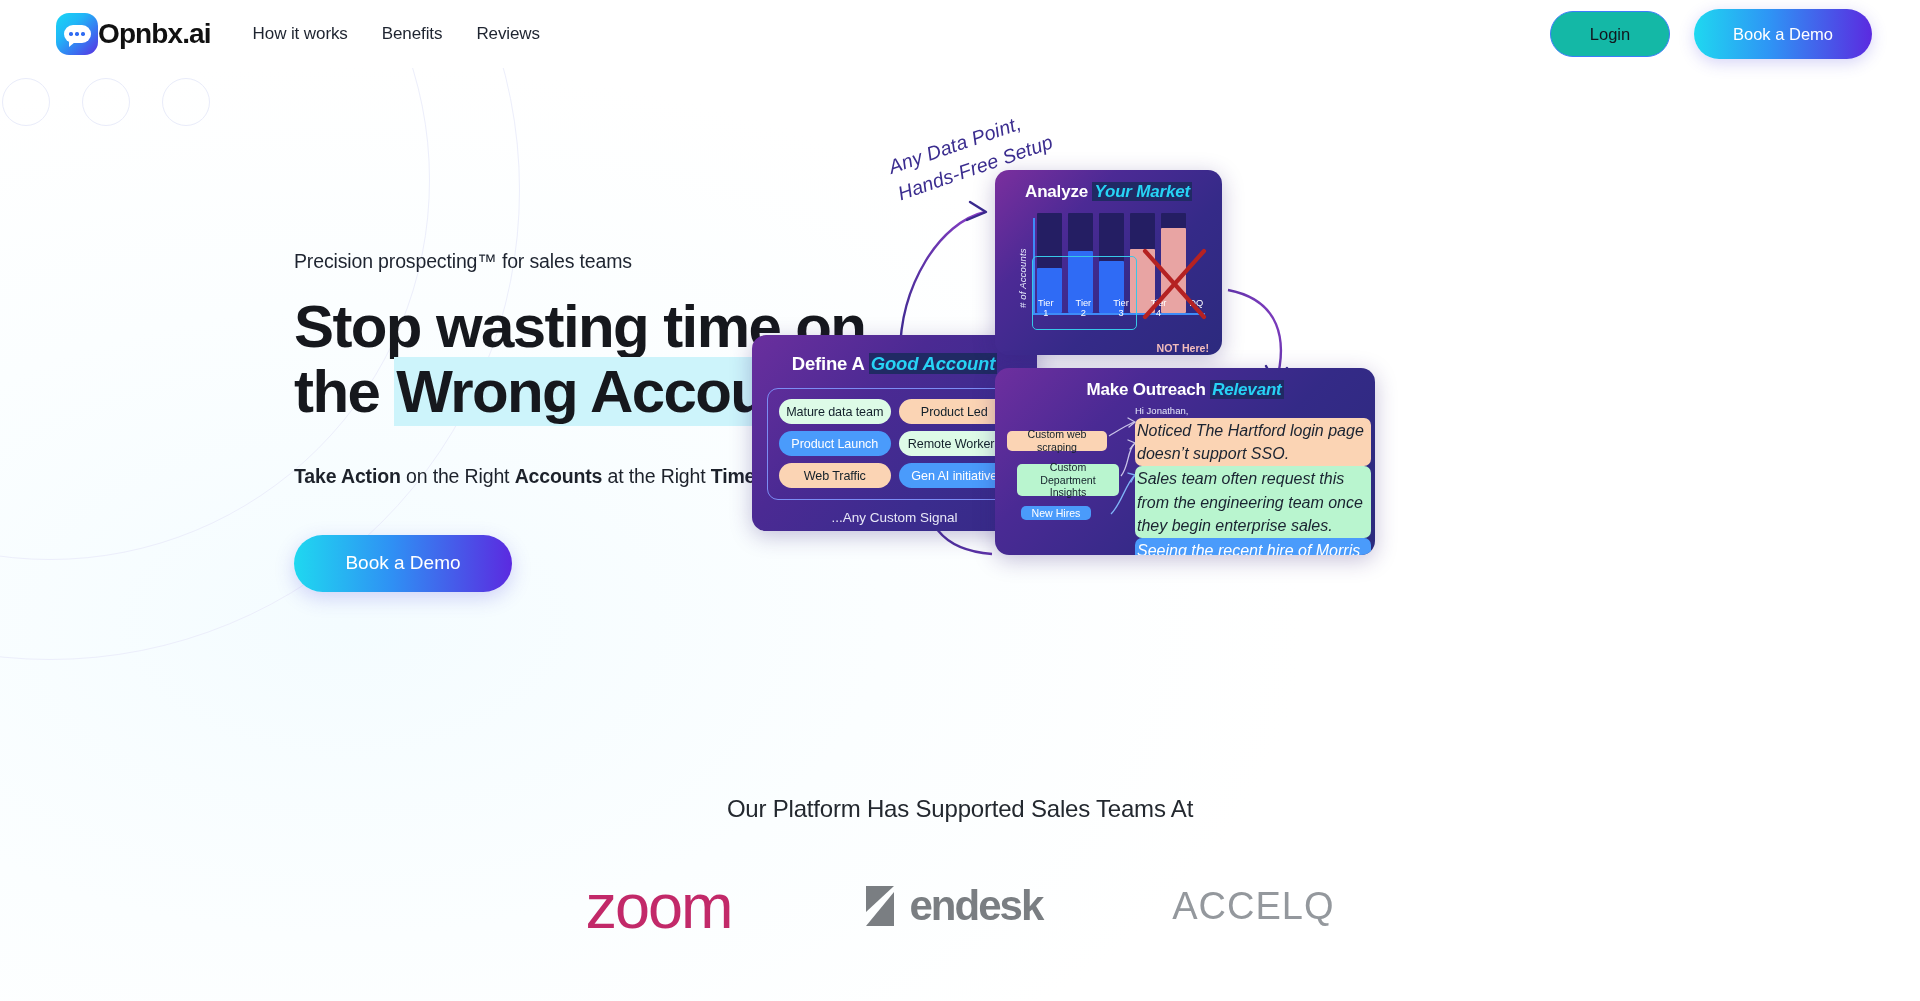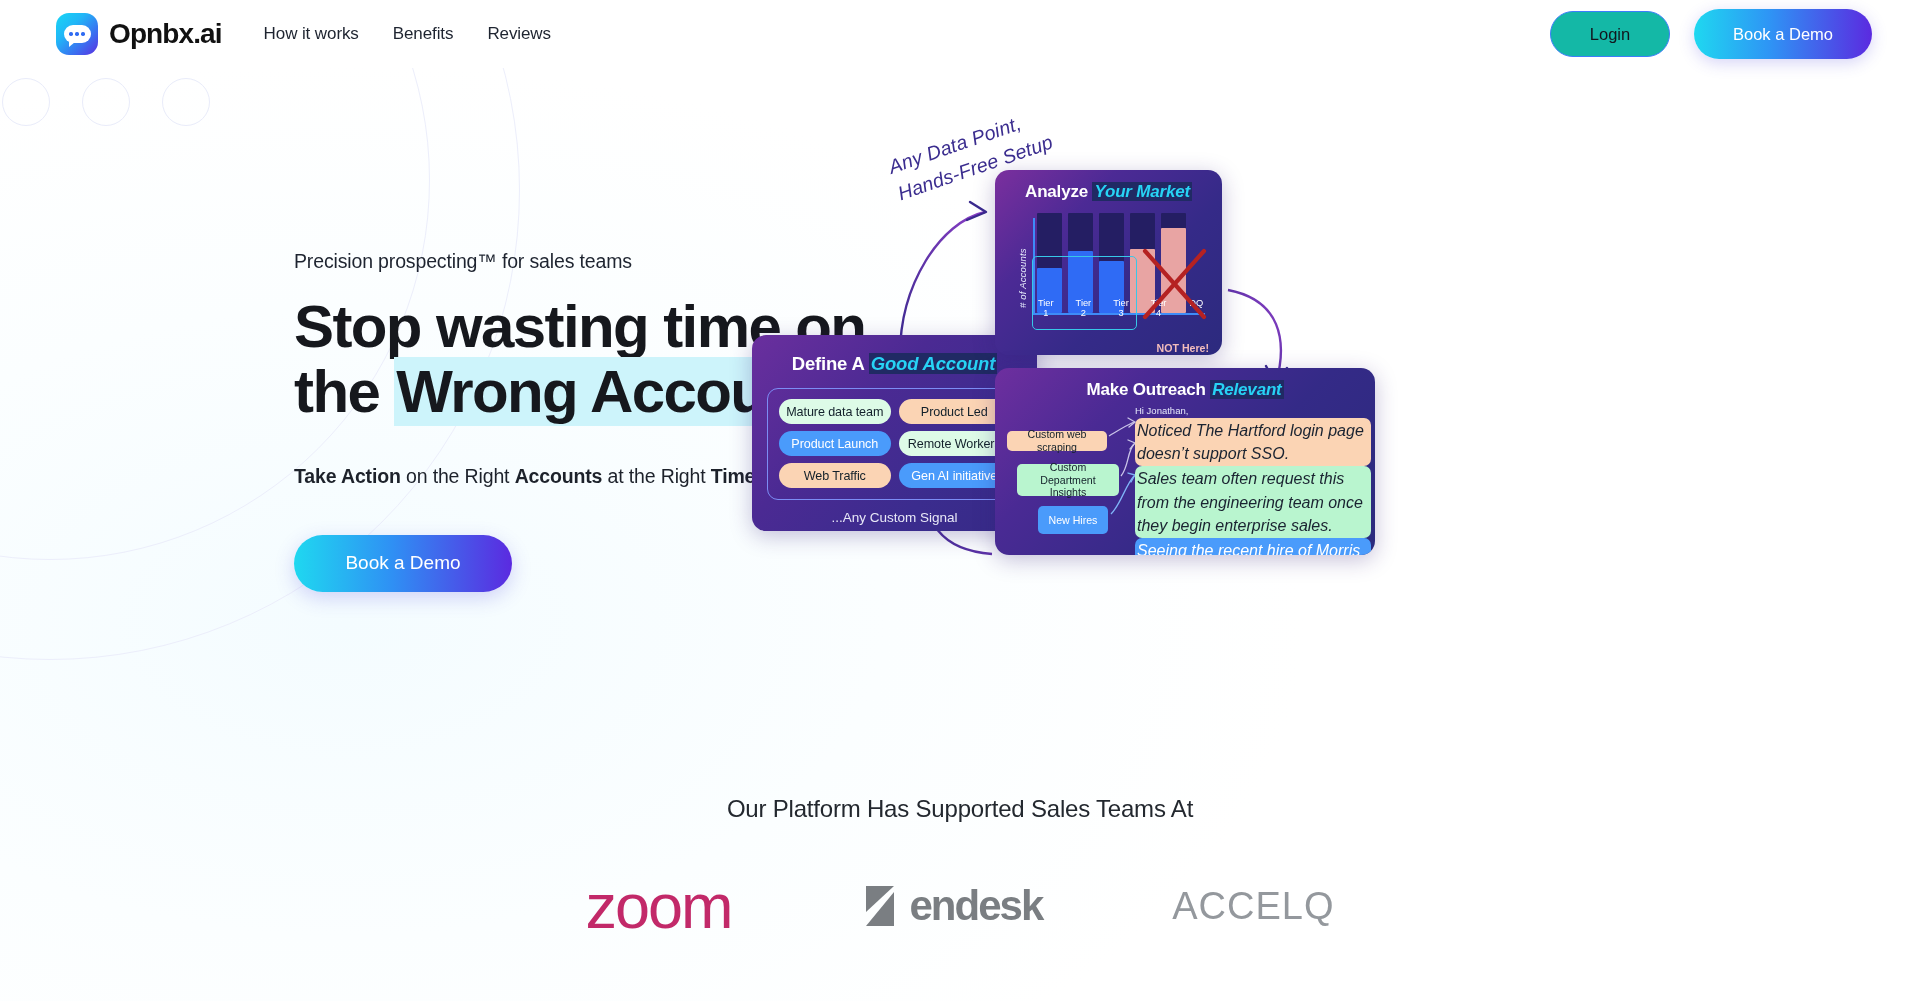--- a/index.html
+++ b/index.html
@@ -26,21 +26,21 @@
     border:1px solid #eceefb;
     background:transparent;
   }
 
   
   #header {
     position:absolute; left:0; top:0; width:1920px; height:68px;
     background:#ffffff; z-index:20;
     display:flex; align-items:center;
   }
-  #logo-wrap { display:flex; align-items:center; margin-left:56px; gap:11px; }
+  #logo-wrap { display:flex; align-items:center; margin-left:56px; }
   .logo-mark {
     width:42px; height:42px; border-radius:13px;
     background:linear-gradient(135deg,#17d7f5 0%, #21b6f7 35%, #3b6ef0 70%, #5b2fe0 100%);
     display:flex; align-items:center; justify-content:center;
     position:relative;
   }
   .logo-bubble {
     width:27px; height:18px; background:#fff; border-radius:9px;
     display:flex; align-items:center; justify-content:center; gap:2.6px;
     position:relative;
@@ -179,21 +179,21 @@
   }
   #outreach-panel .panel-title { font-size:17px; margin-top:12px; }
   #outreach-body { position:absolute; left:0; top:36px; width:380px; height:150px; }
   .tag {
     position:absolute; border-radius:5px; font-size:10.6px;
     color:#12202a; display:flex; align-items:center; justify-content:center;
     text-align:center; line-height:1.2; padding:3px 6px;
   }
   #tag-scraping { left:12px; top:27px; width:100px; height:20px; background:#fbd4b4; }
   #tag-dept     { left:22px; top:60px; width:102px; height:32px; background:#b9f5cf; }
-  #tag-hires    { left:43px; top:102px; width:70px;  height:28px; background:#4a9bfb; color:#fff; }
+  #tag-hires    { left:26px; top:102px; width:70px;  height:14px; background:#4a9bfb; color:#fff; }
   #email { position:absolute; left:140px; top:0px; width:236px; }
   .em-line { font-size:9.5px; color:#e6e9fb; line-height:1.38; margin-bottom:1px; }
   .em-hl { display:block; font-style:italic; padding:1px 2px; line-height:1.45;border-radius:7px; }
   .hl-peach { background:#fbd4b4; color:#1a2331; }
   .hl-mint  { background:#b9f5cf; color:#1a2331; }
   .hl-blue  { background:#4a9bfb; color:#fff; }
   #tag-arrows { position:absolute; left:0; top:0; width:380px; height:150px; overflow:visible; }
 
   
   #logos-section { position:absolute; left:0; top:795px; width:1920px; z-index:10; }

